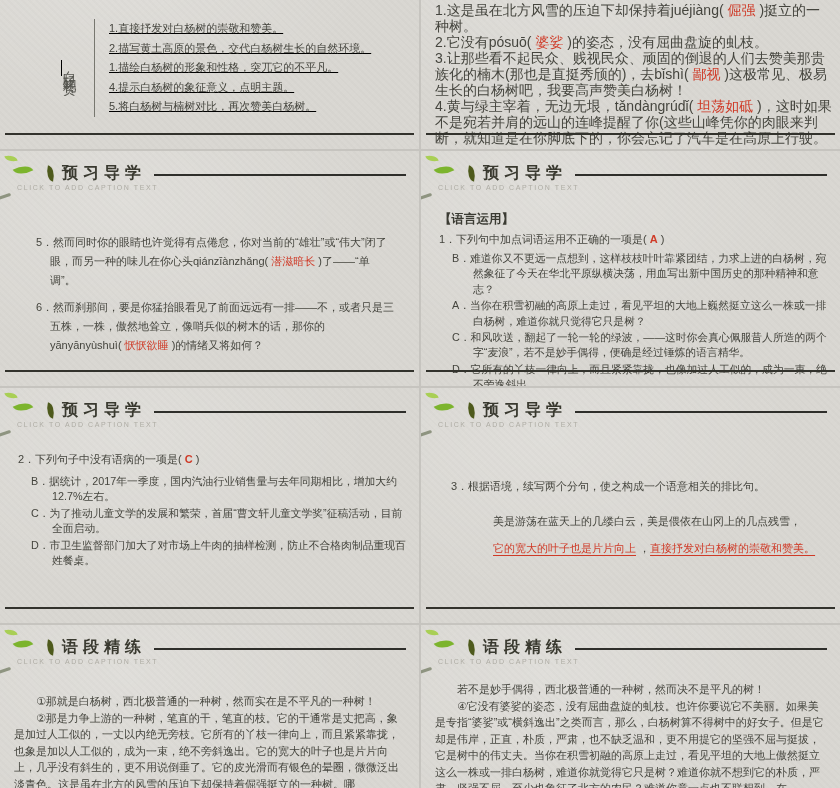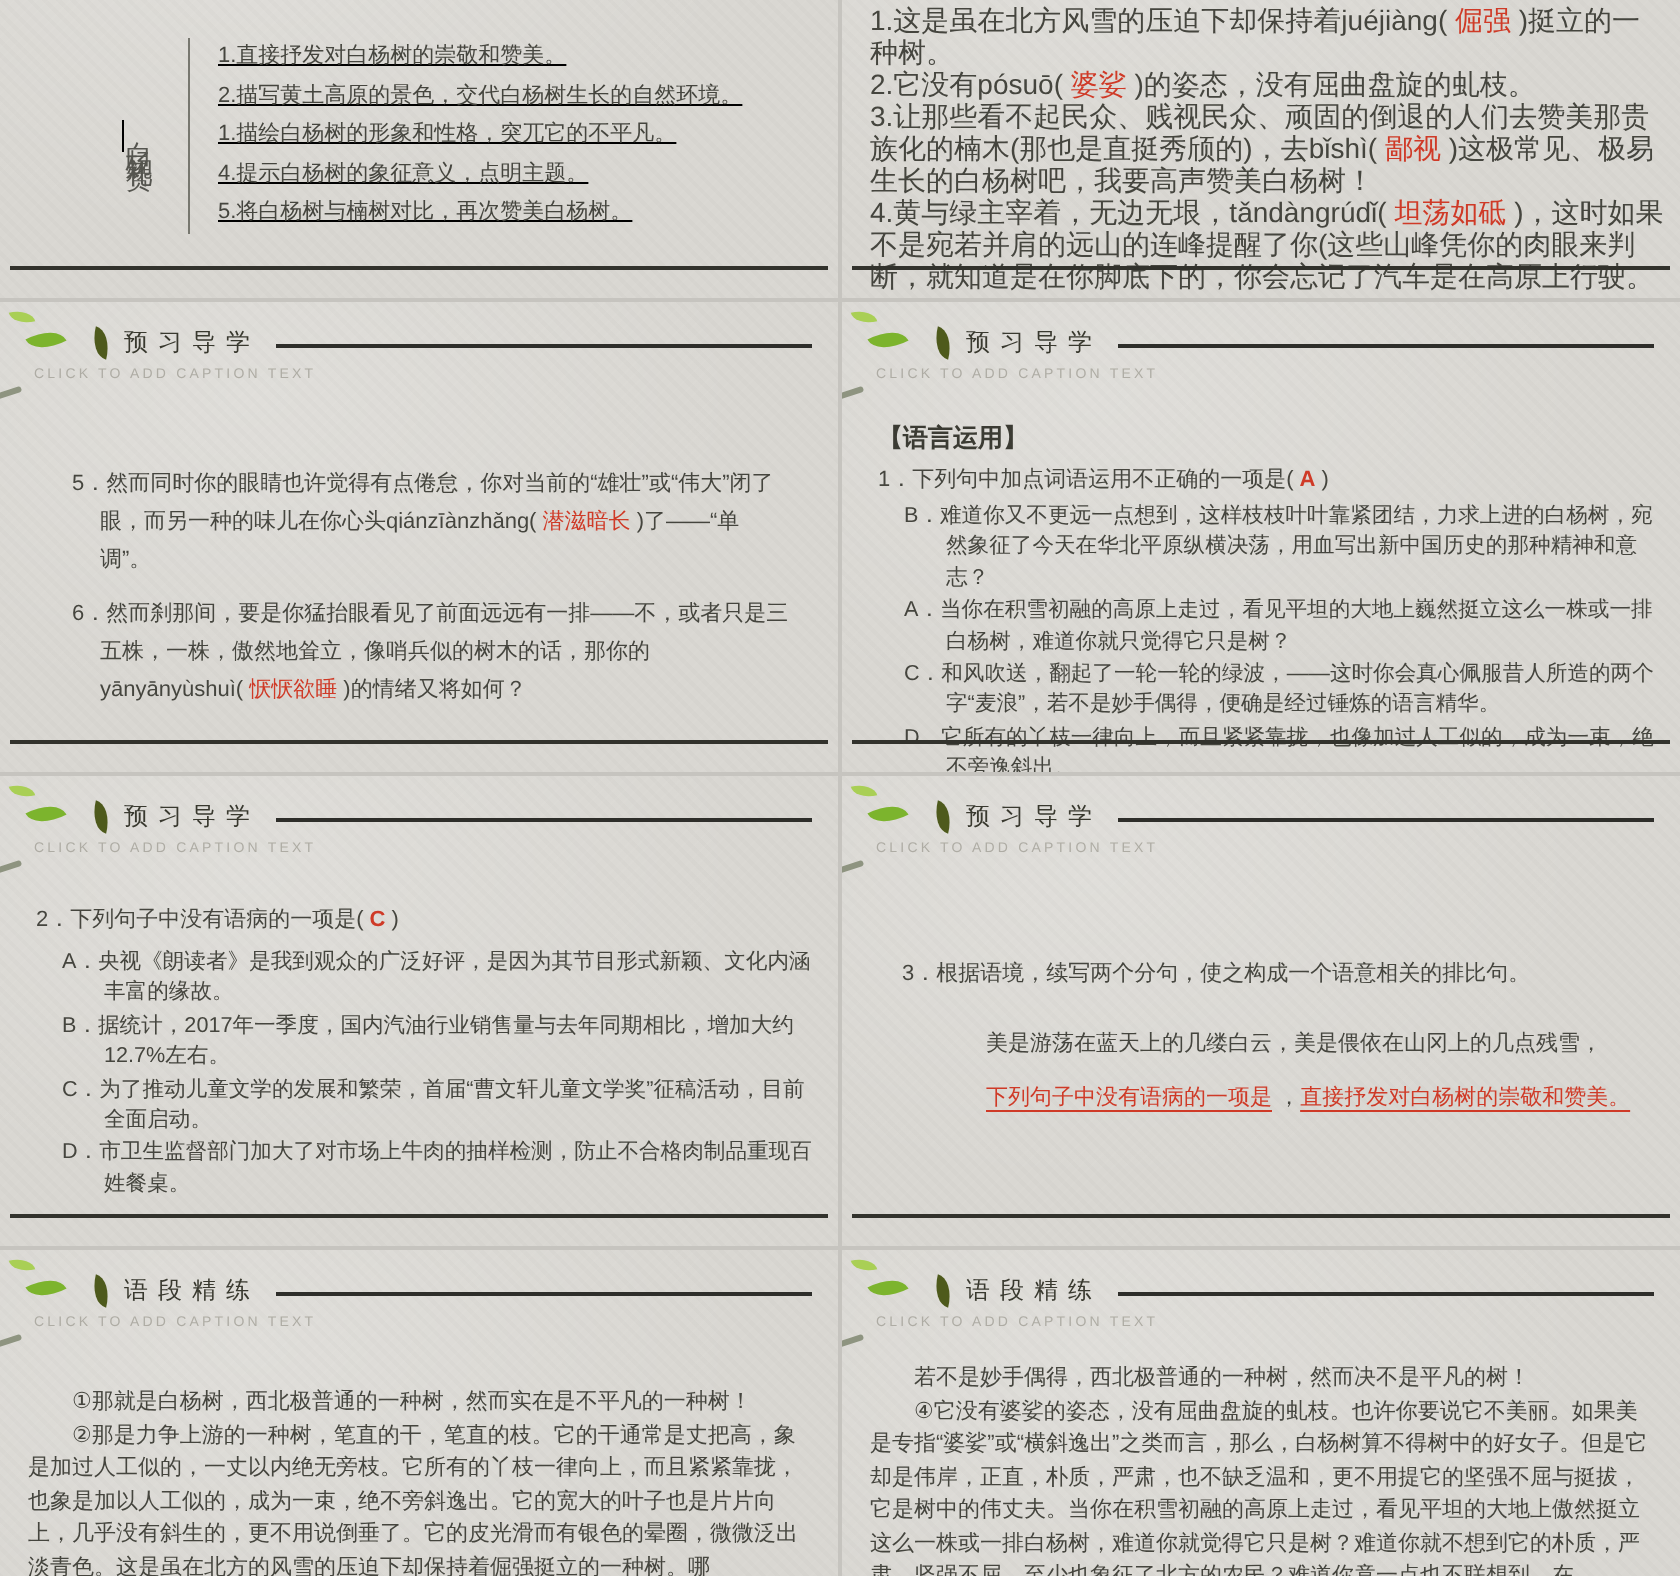--- a/index.html
+++ b/index.html
@@ -33,21 +33,21 @@
                border-radius:0 100% 0 100%; transform:rotate(-28deg); }
   .leaf-small{ position:absolute; left:5px; top:4px; width:12px; height:7px; background:#a9cf55;
                border-radius:0 100% 0 100%; transform:rotate(-12deg); }
   .leaf-dash { position:absolute; left:-3px; top:44px; width:14px; height:3px; background:#8e9480;
                border-radius:2px; transform:rotate(-18deg); }
 
   
   .hdr-row { position:absolute; left:46px; right:13px; top:12px; display:flex; align-items:center; }
   .hdr-leaf { width:9px; height:15px; background:#4e5a1c; border-radius:0 100% 0 100%;
               transform:rotate(14deg); margin-right:7px; flex:none; }
-  .hdr-title { font-weight:normal; font-size:12px; letter-spacing:5px; color:#39392f; white-space:nowrap; }
+  .hdr-title { font-weight:bold; font-size:16px; letter-spacing:5px; color:#39392f; white-space:nowrap; }
   .hdr-line { flex:1; height:2px; background:#2e2e2a; margin-left:8px; transform:translateY(1px); }
   .hdr-caption { position:absolute; left:17px; top:33px; font-size:7px; letter-spacing:1.6px;
                  color:#aeaca4; white-space:nowrap; }
 
   
   .s1-wrap { position:absolute; left:60px; top:105px; display:flex; align-items:center;text-decoration:underline; }
   .s1-vtitle { writing-mode:vertical-rl; font-size:13.5px; letter-spacing:4px; color:#55554f; }
   .s1-bracket { width:0; border-left:1.5px solid #77776f; height:98px; margin:0 14px 0 16px; }
   .s1-items div { line-height:19.5px; font-size:11px; color:#45453e; white-space:nowrap; }
 
@@ -154,41 +154,40 @@
       <div class="leaf-big"></div>
       <div class="leaf-dash"></div>
       <div class="hdr-row">
         <div class="hdr-leaf"></div>
         <div class="hdr-title">预习导学</div>
         <div class="hdr-line"></div>
       </div>
       <div class="hdr-caption">CLICK TO ADD CAPTION TEXT</div>
       <div class="q-line" style="top:64px"><span>2．下列句子中没有语病的一项是(</span><span class="ans">C</span><span>)</span></div>
       <div class="opts" style="top:86px">
-        <div>A．央视《朗读者》是我到观众的广泛好评，是因为其节目形式新颖、文化内涵丰富的缘故。</div>
         <div>B．据统计，2017年一季度，国内汽油行业销售量与去年同期相比，增加大约12.7%左右。</div>
         <div>C．为了推动儿童文学的发展和繁荣，首届“曹文轩儿童文学奖”征稿活动，目前全面启动。</div>
         <div>D．市卫生监督部门加大了对市场上牛肉的抽样检测，防止不合格肉制品重现百姓餐桌。</div>
       </div>
       <div class="bottom-rule"></div>
     </div>
 
     <div class="slide">
       <div class="leaf-small"></div>
       <div class="leaf-big"></div>
       <div class="leaf-dash"></div>
       <div class="hdr-row">
         <div class="hdr-leaf"></div>
         <div class="hdr-title">预习导学</div>
         <div class="hdr-line"></div>
       </div>
       <div class="hdr-caption">CLICK TO ADD CAPTION TEXT</div>
       <div class="q-line" style="left:30px; top:91px">3．根据语境，续写两个分句，使之构成一个语意相关的排比句。</div>
       <div class="s6-line1">美是游荡在蓝天上的几缕白云，美是偎依在山冈上的几点残雪，</div>
-      <div class="s6-line2"><span class="red-u">下列句子中没有语病的一项是</span><span class="s6-sep"> ，</span><span class="red-u">直接抒发对白杨树的崇敬和赞美。</span></div>
+      <div class="s6-line2"><span class="red-u">它的宽大的叶子也是片片向上</span><span class="s6-sep"> ，</span><span class="red-u">直接抒发对白杨树的崇敬和赞美。</span></div>
       <div class="bottom-rule"></div>
     </div>
 
     <div class="slide">
       <div class="leaf-small"></div>
       <div class="leaf-big"></div>
       <div class="leaf-dash"></div>
       <div class="hdr-row">
         <div class="hdr-leaf"></div>
         <div class="hdr-title">语段精练</div>

